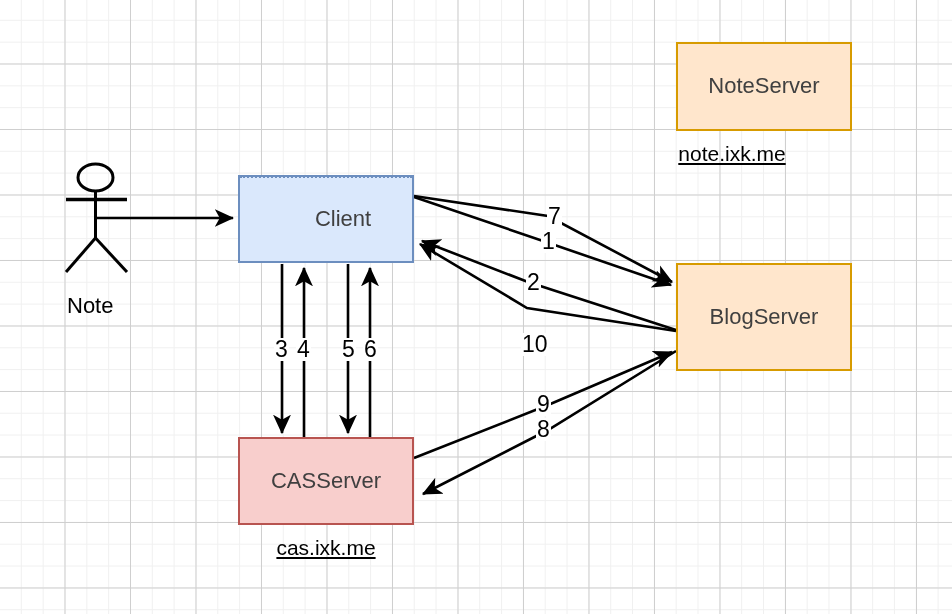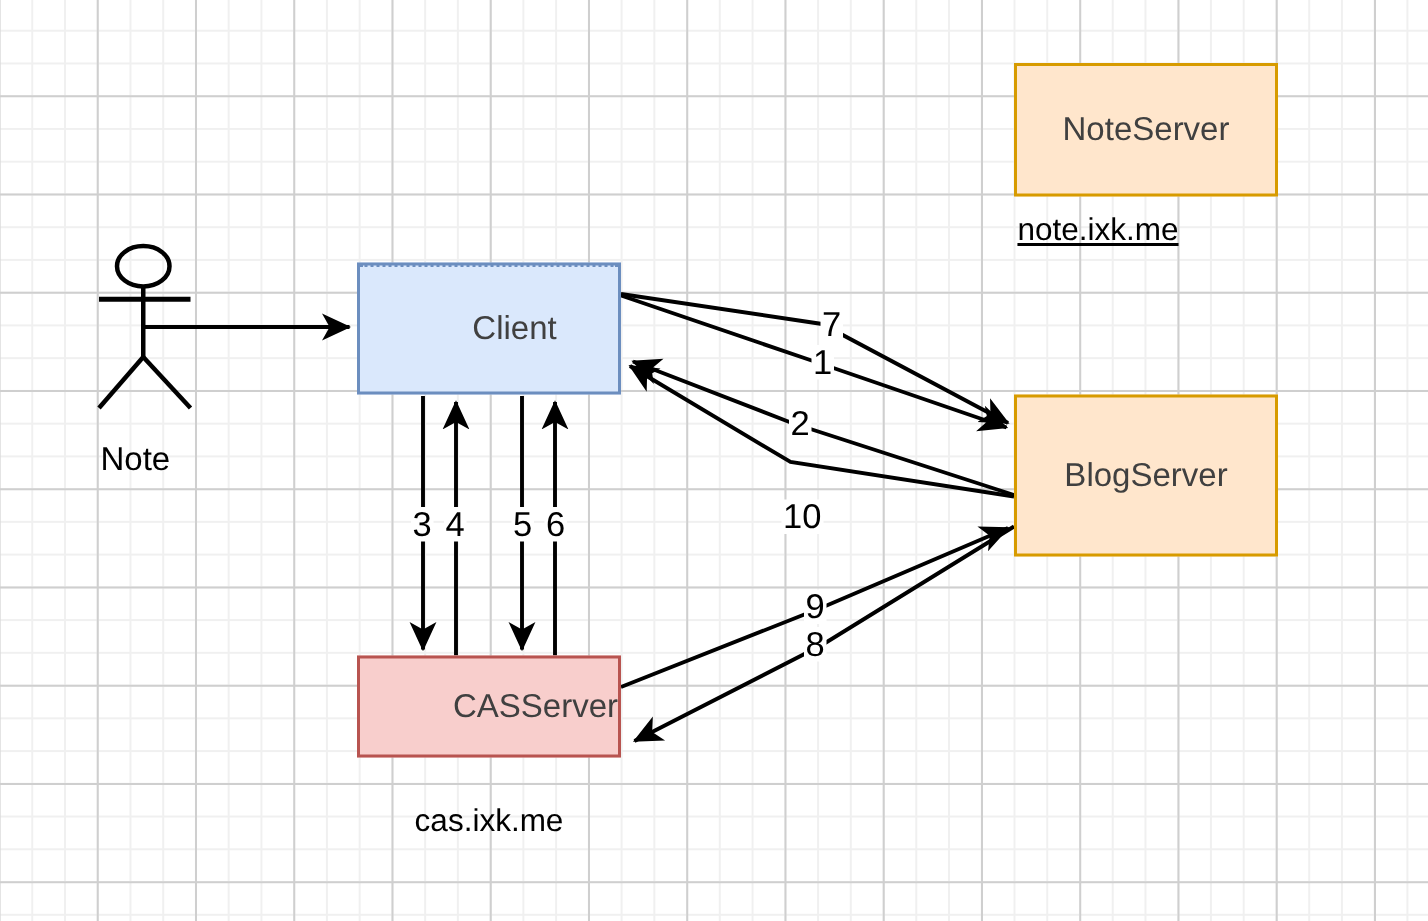--- a/index.html
+++ b/index.html
@@ -139,25 +139,25 @@
     <span>Note</span>
     <span>Server</span>
   </div>
   <div class="caption" style="left:644px; top:142px; width:176px;text-decoration:underline;">note.ixk.me</div>
 
   <div class="node node-orange" style="left:676px; top:263px; width:176px; height:108px;">
     <span>Blog</span>
     <span>Server</span>
   </div>
 
-  <div class="node node-red" style="left:238px; top:437px; width:176px; height:68px;justify-content:flex-end;">
+  <div class="node node-red" style="left:238px; top:437px; width:176px; height:88px;">
     <span>CAS</span>
     <span>Server</span>
   </div>
-  <div class="caption" style="left:238px; top:536px; width:176px;">cas.ixk.me</div>
+  <div class="caption" style="left:238px; top:536px; width:176px;text-decoration:underline;">cas.ixk.me</div>
 
   <div class="actor-label" style="left:67px; top:293px;">Note</div>
 
   <div class="edge-label" style="left:547px; top:205px;">7</div>
   <div class="edge-label" style="left:541px; top:230px;">1</div>
   <div class="edge-label" style="left:526px; top:271px;">2</div>
   <div class="edge-label" style="left:521px; top:296px;margin-top:37px;">10</div>
 
   <div class="edge-label" style="left:274px; top:338px;">3</div>
   <div class="edge-label" style="left:296px; top:338px;">4</div>

